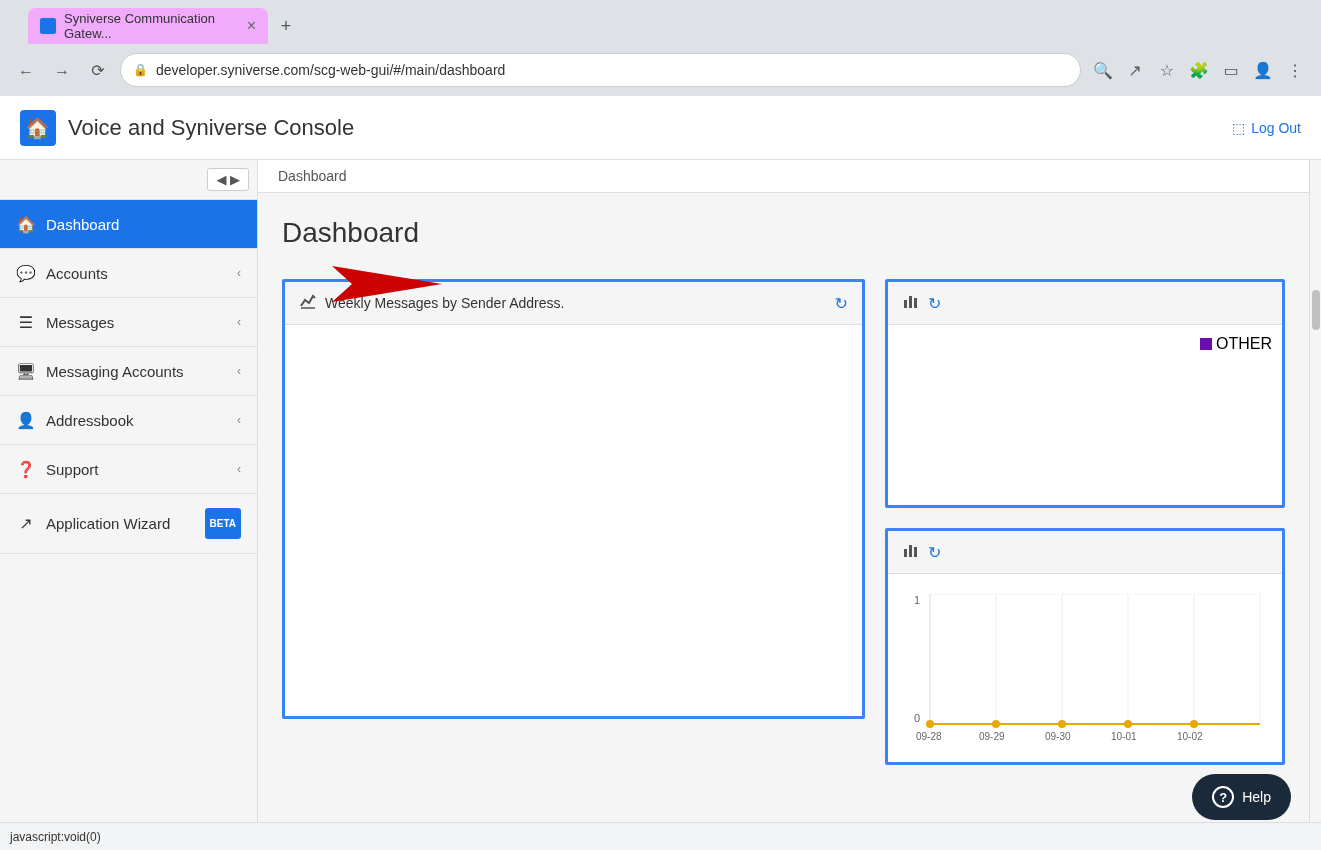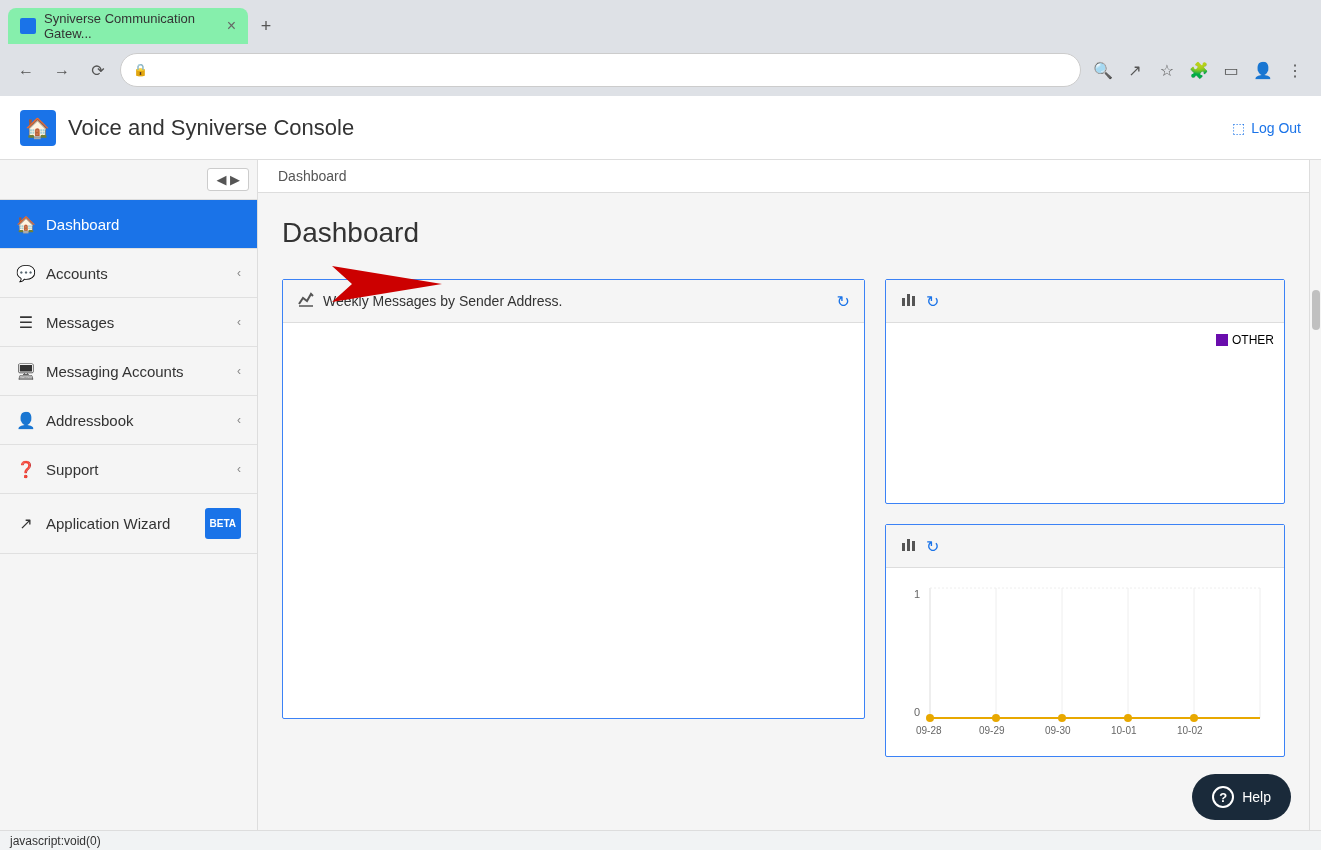--- a/index.html
+++ b/index.html
@@ -1,21 +1,21 @@
 <!DOCTYPE html>
 <html><head>
   <meta charset="utf-8">
   <style>
     * { margin: 0; padding: 0; box-sizing: border-box; }
     body { font-family: Arial, sans-serif; background: #f1f1f1; font-size: 14px; overflow: hidden; }
 
     
     .browser-chrome { background: #dee1e6; width: 1321px; height: 850px; display: flex; flex-direction: column; }
     .browser-tab-bar { background: #dee1e6; display: flex; align-items: center; padding: 8px 8px 0 8px; height: 44px; }
-    .browser-tab { background: #86efac; border-radius: 8px 8px 0 0; display: flex; align-items: center; padding: 0 12px; height: 36px; min-width: 200px; max-width: 240px; font-size: 13px; color: #333; gap: 8px; }
+    .browser-tab { background: #f0abfc; border-radius: 8px 8px 0 0; display: flex; align-items: center; padding: 0 12px; height: 36px; min-width: 200px; max-width: 240px; font-size: 13px; color: #333; gap: 8px; margin-left: 20px; }
     .browser-tab .tab-favicon { width: 16px; height: 16px; background: #1a73e8; border-radius: 2px; display: inline-block; flex-shrink: 0; }
     .browser-tab .tab-close { margin-left: auto; cursor: pointer; color: #666; font-size: 16px; }
     .browser-new-tab { width: 28px; height: 28px; display: flex; align-items: center; justify-content: center; border-radius: 50%; cursor: pointer; font-size: 18px; color: #555; margin-left: 4px; }
     .browser-controls { display: flex; align-items: center; padding: 6px 12px; gap: 8px; background: #dee1e6; height: 52px; }
     .nav-btn { width: 28px; height: 28px; border-radius: 50%; display: flex; align-items: center; justify-content: center; cursor: pointer; color: #555; font-size: 16px; }
     .address-bar { flex: 1; background: white; border-radius: 20px; height: 34px; display: flex; align-items: center; padding: 0 12px; gap: 8px; font-size: 14px; color: #333; border: 1px solid #ccc; }
     .address-bar .lock-icon { color: #555; font-size: 12px; }
     .browser-action-icons { display: flex; align-items: center; gap: 4px; }
     .browser-action-icon { width: 28px; height: 28px; display: flex; align-items: center; justify-content: center; cursor: pointer; color: #555; border-radius: 50%; font-size: 16px; }
 
@@ -45,37 +45,37 @@
     .breadcrumb-bar { background: white; border-bottom: 1px solid #ddd; padding: 8px 20px; font-size: 14px; color: #555; }
     .content-main { padding: 24px; }
     .page-title { font-size: 28px; font-weight: 300; color: #333; margin-bottom: 20px; }
 
     
     .dashboard-grid { display: flex; gap: 20px; }
     .dashboard-left { flex: 1; }
     .dashboard-right { width: 400px; display: flex; flex-direction: column; gap: 20px; }
 
     
-    .chart-card { background: white; border: 1px solid #3b82f6; border-radius: 2px; }
+    .chart-card { background: white; border: 3px solid #3b82f6; border-radius: 2px; }
     .chart-card-header { background: #f5f5f5; border-bottom: 1px solid #ddd; padding: 10px 14px; display: flex; align-items: center; gap: 8px; }
     .chart-card-header .chart-icon { color: #666; font-size: 16px; }
     .chart-card-header .chart-title { flex: 1; font-size: 14px; color: #333; }
     .chart-card-header .refresh-icon { color: #1a73e8; cursor: pointer; font-size: 16px; }
     .chart-card-body { padding: 10px; }
 
     
     .weekly-messages-chart { height: 440px; }
     .weekly-status-chart { height: 200px; position: relative; }
 
     
     .scrollbar { width: 12px; background: #f5f5f5; border-left: 1px solid #ddd; display: flex; flex-direction: column; }
     .scrollbar-thumb { background: #c0c0c0; border-radius: 6px; margin: 2px; width: 8px; height: 40px; margin-top: 130px; }
 
     
-    .status-bar { background: #f1f3f4; border-top: 1px solid #ddd; height: 20px; display: flex; align-items: center; padding: 0 10px; font-size: 12px; color: #333; }
+    .status-bar { background: #f1f3f4; border-top: 1px solid #ddd; height: 28px; display: flex; align-items: center; padding: 0 10px; font-size: 12px; color: #333; }
 
     
     .help-btn { position: fixed; bottom: 30px; right: 30px; background: #1a2a3a; color: white; border-radius: 30px; padding: 12px 20px; display: flex; align-items: center; gap: 8px; font-size: 14px; cursor: pointer; z-index: 1000; }
     .help-btn .help-circle { width: 22px; height: 22px; border: 2px solid white; border-radius: 50%; display: flex; align-items: center; justify-content: center; font-size: 13px; font-weight: bold; }
 
     
     .chart-svg { width: 100%; }
   </style>
 </head>
 <body>
@@ -90,20 +90,21 @@
     </div>
     <div class="browser-new-tab">+</div>
   </div>
 
   <div class="browser-controls">
     <div class="nav-btn">←</div>
     <div class="nav-btn">→</div>
     <div class="nav-btn">⟳</div>
     <div class="address-bar">
       <span class="lock-icon">🔒</span>
+      <span>developer.syniverse.com/scg-web-gui/#/main/dashboard</span>
     </div>
     <div class="browser-action-icons">
       <div class="browser-action-icon">🔍</div>
       <div class="browser-action-icon">↗</div>
       <div class="browser-action-icon">☆</div>
       <div class="browser-action-icon">🧩</div>
       <div class="browser-action-icon">▭</div>
       <div class="browser-action-icon">👤</div>
       <div class="browser-action-icon">⋮</div>
     </div>
@@ -209,21 +210,21 @@
                   <span class="chart-icon">
                     <svg width="18" height="18" viewBox="0 0 18 18">
                         <rect x="2" y="8" width="3" height="8" fill="#555"></rect>
                         <rect x="7" y="4" width="3" height="12" fill="#555"></rect>
                         <rect x="12" y="6" width="3" height="10" fill="#555"></rect>
                       </svg>
                   </span>
                   <span class="refresh-icon">↻</span>
                 </div>
                 <div class="chart-card-body weekly-status-chart" style="position: relative; height: 180px;">
-                  <div style="position: absolute; top: 10px; right: 10px; display: flex; align-items: center; gap: 4px; font-size: 12px;">
+                  <div style="position: absolute; top: 10px; right: 10px; display: flex; align-items: center; gap: 4px; font-size: 16px;">
                     <span style="width: 12px; height: 12px; background: #6a0dad; display: inline-block;"></span>
                     <span>OTHER</span>
                   </div>
                 </div>
               </div>
 
               <div class="chart-card">
                 <div class="chart-card-header">
                   <span class="chart-icon">
                     <svg width="18" height="18" viewBox="0 0 18 18">

